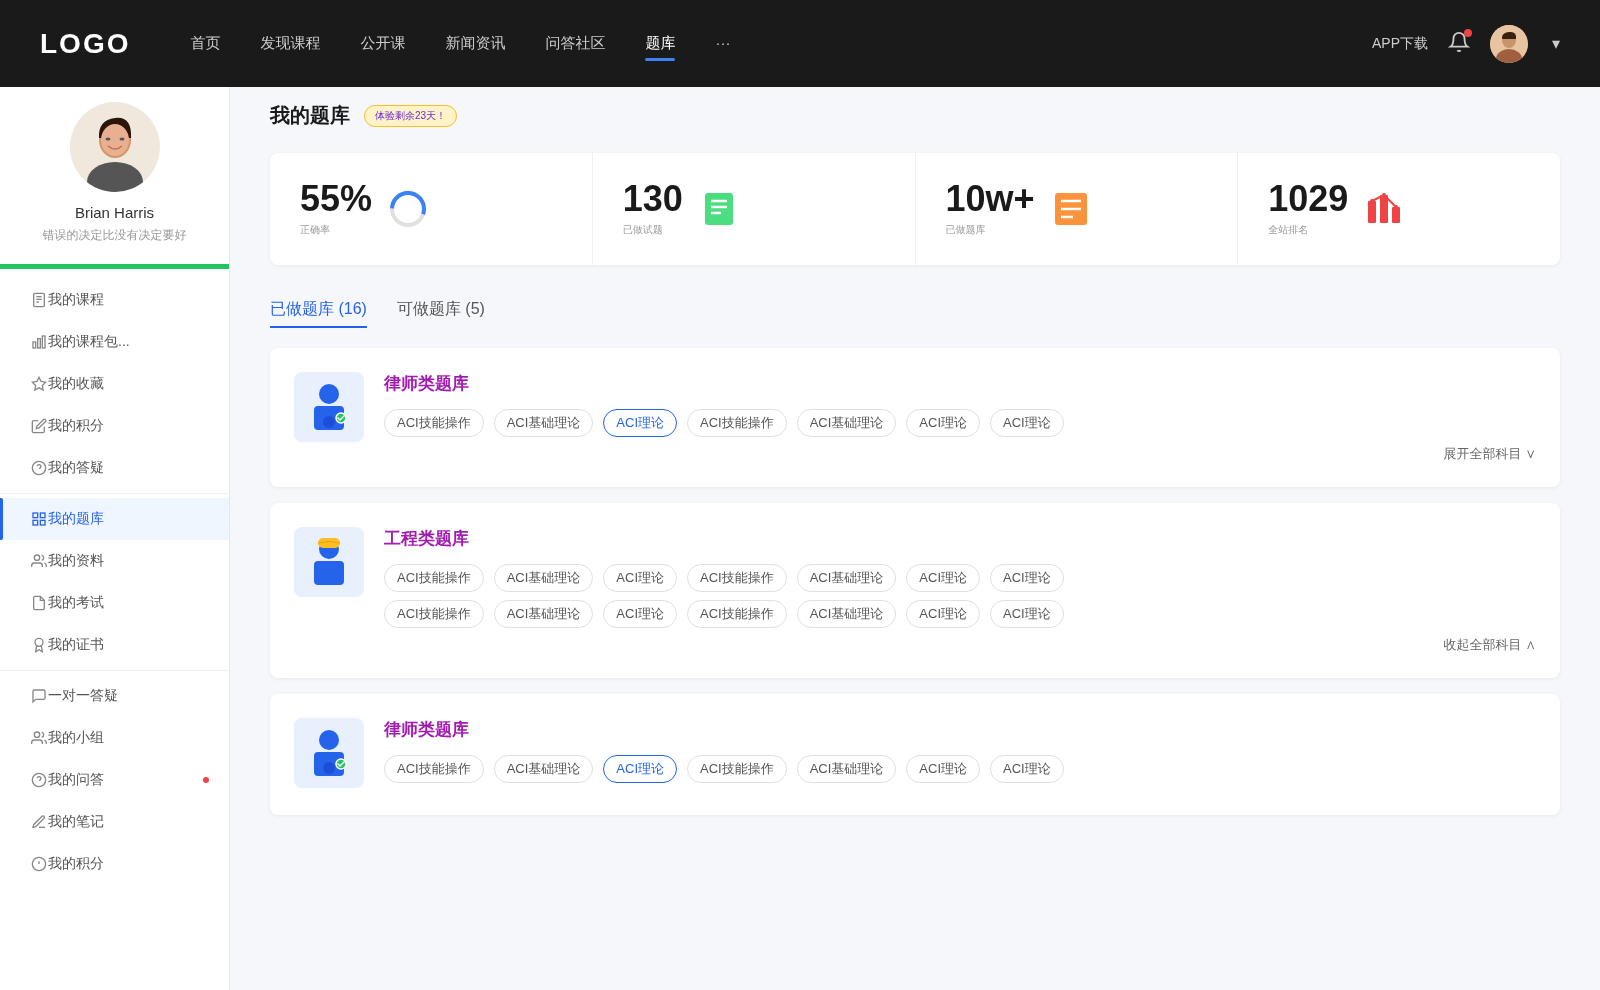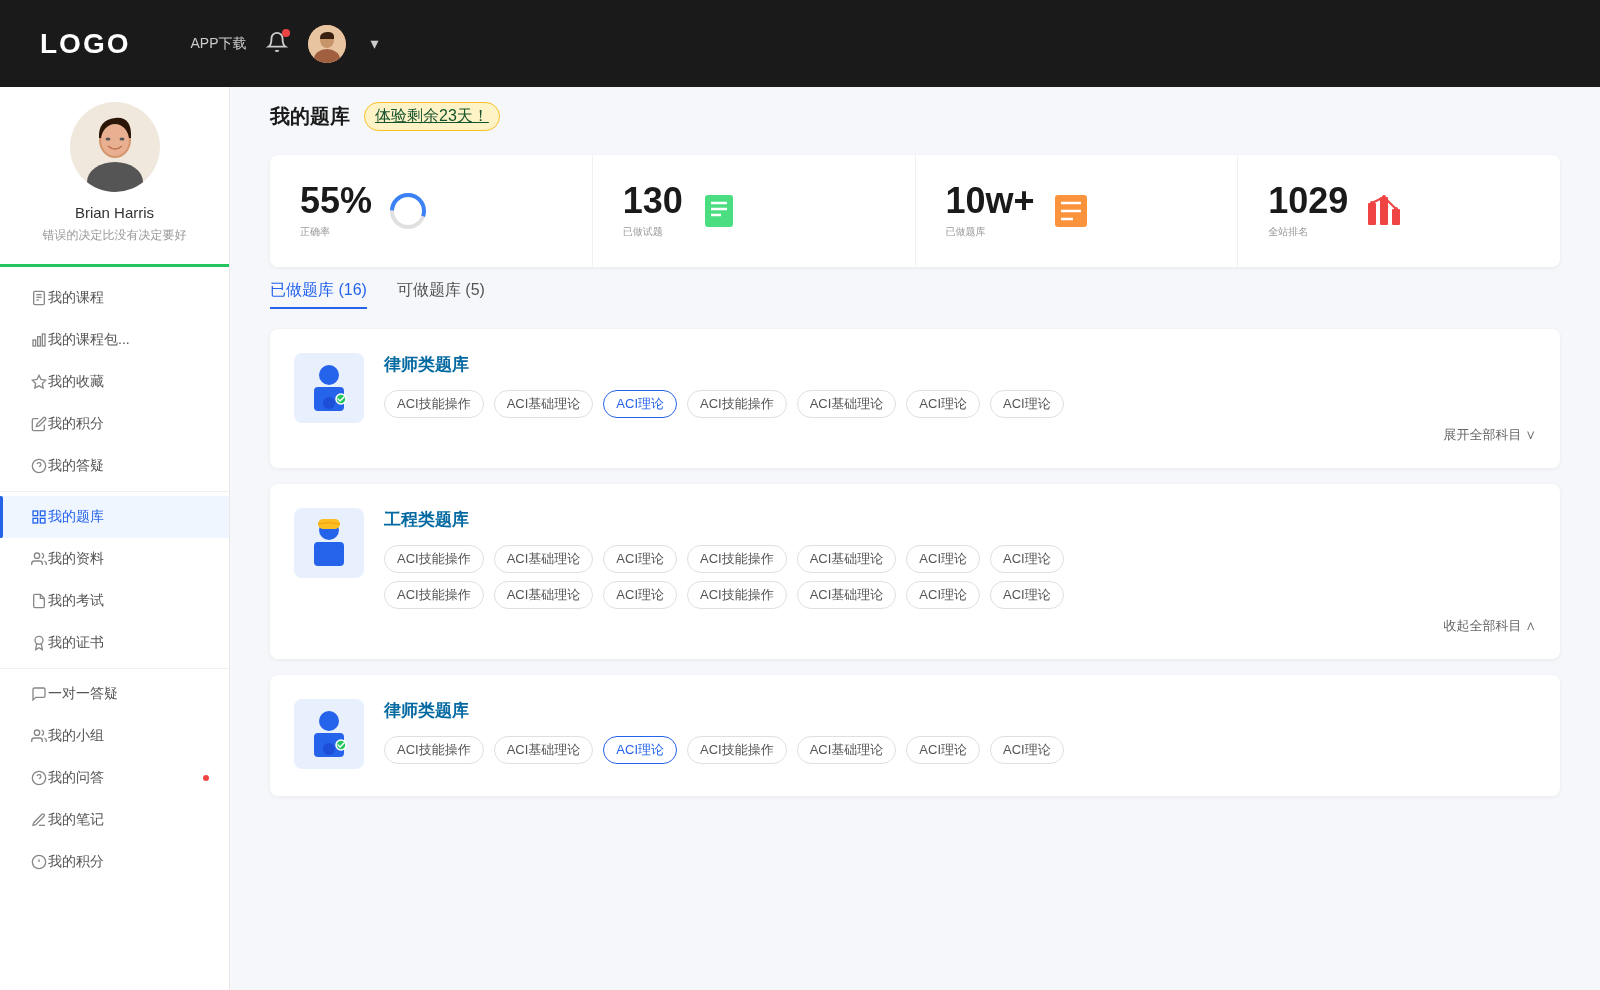--- a/index.html
+++ b/index.html
@@ -94,21 +94,21 @@
       border-right: 1px solid #e8e8e8;
       padding: 30px 0 20px;
       overflow-y: auto;
       flex-shrink: 0;
     }
     .profile-section {
       display: flex;
       flex-direction: column;
       align-items: center;
       padding: 0 20px 20px;
-      border-bottom: 3px solid #22c55e;
+      border-bottom: 5px solid #22c55e;
     }
     .avatar-container {
       width: 90px; height: 90px;
       border-radius: 50%;
       overflow: hidden;
       background: #f0f0f0;
       margin-bottom: 12px;
     }
     .avatar-container svg { width: 90px; height: 90px; }
     .user-name {
@@ -178,33 +178,32 @@
       margin-bottom: 24px;
     }
     .page-title-text {
       font-size: 20px;
       font-weight: 600;
       color: #1a1a1a;
     }
     .trial-badge {
       background: #fef3c7;
       border: 1px solid #fbbf24;
-      color: #14532d;
-      font-size: 16px;
+      color: #6d28d9;
+      font-size: 10px;
       padding: 3px 10px;
       border-radius: 20px;
-      text-decoration: underline;
     }
 
     
     .stats-row {
       display: flex;
       background: #fff;
       border-radius: 8px;
-      margin-bottom: 13px;
+      margin-bottom: 34px;
       box-shadow: 0 1px 4px rgba(0,0,0,0.06);
       overflow: hidden;
     }
     .stat-item {
       flex: 1;
       padding: 28px 30px;
       display: flex;
       align-items: center;
       gap: 16px;
       border-right: 1px solid #f0f0f0;
@@ -269,21 +268,21 @@
       width: 70px; height: 70px;
       background: #e8f0fe;
       border-radius: 8px;
       display: flex; align-items: center; justify-content: center;
       flex-shrink: 0;
     }
     .bank-content { flex: 1; }
     .bank-title {
       font-size: 17px;
       font-weight: 600;
-      color: #0369a1;
+      color: #a21caf;
       margin-bottom: 14px;
     }
     .tag-row {
       display: flex;
       flex-wrap: wrap;
       gap: 10px;
       margin-bottom: 8px;
     }
     .tag {
       font-size: 13px;
@@ -304,20 +303,29 @@
       text-align: right;
       cursor: pointer;
       margin-top: 8px;
     }
   </style>
 </head>
 <body>
 
 <div class="header">
   <div class="logo">LOGO</div>
+  <nav class="nav">
+    <span class="nav-item">首页</span>
+    <span class="nav-item">发现课程</span>
+    <span class="nav-item">公开课</span>
+    <span class="nav-item">新闻资讯</span>
+    <span class="nav-item">问答社区</span>
+    <span class="nav-item active">题库</span>
+    <span class="nav-item">···</span>
+  </nav>
   <div class="header-right">
     <span class="app-download">APP下载</span>
     <div class="bell-icon">
       <svg width="22" height="22" viewBox="0 0 24 24" fill="none" stroke="#ccc" stroke-width="2">
         <path d="M18 8A6 6 0 0 0 6 8c0 7-3 9-3 9h18s-3-2-3-9"></path>
         <path d="M13.73 21a2 2 0 0 1-3.46 0"></path>
       </svg>
     </div>
     <div class="avatar-header">
       <svg viewBox="0 0 38 38" xmlns="http://www.w3.org/2000/svg">

